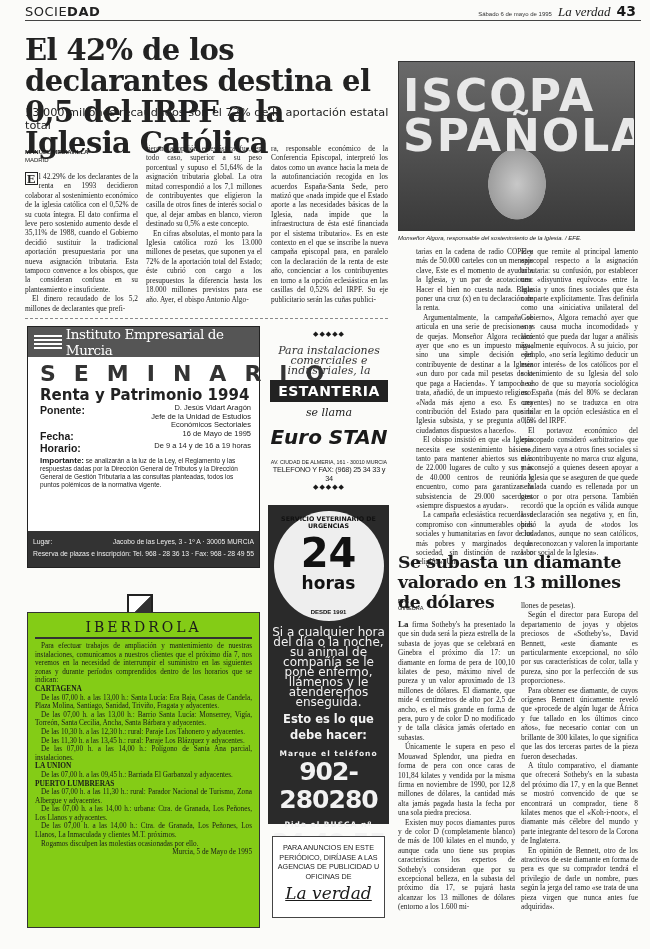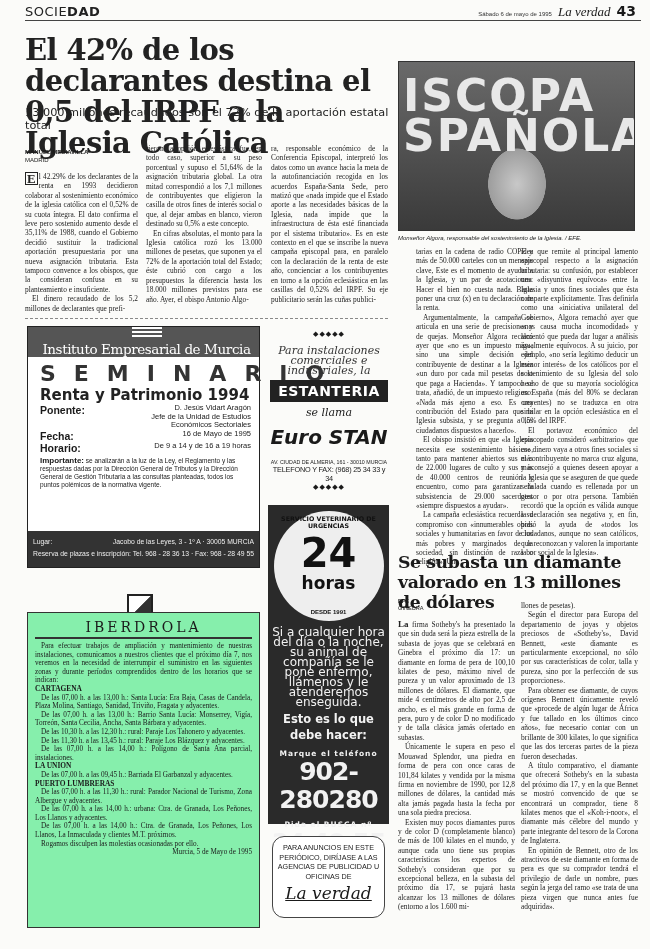--- a/index.html
+++ b/index.html
@@ -25,35 +25,35 @@
   .dropcap { font-size: 13px; font-weight: bold; float: left; line-height: 11px; margin-right: 1px; border: 1px solid #222; padding: 0 1px; }
   
   .photo { left: 398px; top: 61px; width: 237px; height: 170px; background:
       radial-gradient(ellipse 52px 64px at 118px 122px, #c8c8c8 0%, #9d9d9d 55%, transparent 56%),
       linear-gradient(#6a6a6a, #3a3a3a); overflow: hidden; border: 1px solid #333; }
   .photo-text { position: absolute; left: 4px; font-family: "DejaVu Sans", sans-serif; font-weight: bold; color: #e8e8e8; font-size: 44px; letter-spacing: 2px; line-height: 44px; }
   .photo-cap { left: 398px; top: 235px; font-family: "Liberation Sans", sans-serif; font-size: 6px; font-style: italic; }
   .dotted { border-top: 1px dashed #888; }
   
   .ad-seminar { left: 27px; top: 326px; width: 233px; height: 242px; border: 1px solid #222; background: #fff; }
-  .ad-sem-head { height: 30px; background: #555; color: #fff; display: flex; align-items: center; padding-left: 6px; gap: 4px; flex-direction: column; }
+  .ad-sem-head { height: 30px; background: #555; color: #fff; display: flex; align-items: center; padding-left: 6px; gap: 4px; }
   .ad-sem-logo { width: 30px; height: 14px; background: repeating-linear-gradient(0deg,#fff 0 2px,#555 2px 4px); }
   .ad-sem-head-title { font-family: "DejaVu Serif", serif; font-size: 13.5px; letter-spacing: -0.4px; }
   .ad-sem-title { font-family: "DejaVu Sans", sans-serif; font-weight: bold; font-size: 22px; letter-spacing: 18px; margin: 4px 0 0 12px; color: #333; }
   .ad-sem-sub { font-family: "DejaVu Sans", sans-serif; font-weight: bold; font-size: 15px; margin: 0 0 0 12px; color: #222; }
   .ad-sem-row { display: flex; justify-content: space-between; padding: 0 8px 0 12px; font-family: "Liberation Sans", sans-serif; }
   .ad-sem-label { font-weight: bold; font-size: 10.5px; }
   .ad-sem-val { font-size: 7.5px; text-align: right; line-height: 8.5px; }
   .ad-sem-note { font-family: "Liberation Sans", sans-serif; font-size: 6.5px; line-height: 8px; padding: 3px 8px 0 12px; }
   .ad-sem-note b { font-size: 8px; }
   .ad-sem-foot { position: absolute; left: 0; bottom: 0; width: 100%; height: 36px; background: #333; color: #eee; font-family: "Liberation Sans", sans-serif; font-size: 6.8px; padding: 5px 5px; line-height: 12px; }
   .ad-sem-foot div { display: flex; justify-content: space-between; }
   
   .ad-iber-logo { left: 127px; top: 594px; width: 26px; height: 30px; border: 2px solid #222; background: linear-gradient(135deg,#fff 45%,#333 46%); }
-  .ad-iber { left: 27px; top: 612px; width: 233px; height: 316px; border: 1px solid #333; padding: 6px 7px; background: #86efac; }
+  .ad-iber { left: 27px; top: 612px; width: 233px; height: 316px; border: 1px solid #333; padding: 6px 7px; background: #84cc16; }
   .ad-iber-title { text-align: center; font-family: "DejaVu Serif", serif; font-size: 14px; letter-spacing: 3px; border-bottom: 2px solid #333; padding-bottom: 2px; margin-bottom: 3px; }
   .ad-iber-body { font-size: 7.2px; line-height: 8.6px; text-align: justify; }
   .ad-iber-body p { text-indent: 6px; }
   .ad-iber-body h4 { font-size: 7.4px; font-weight: bold; }
   .ad-iber-sign { text-align: right; }
   
   .ad-estan { left: 270px; top: 330px; width: 118px; height: 168px; text-align: center; }
   .ad-est-script { font-family: "DejaVu Serif", serif; font-style: italic; font-size: 11px; line-height: 10px; margin-top: 8px; color: #333; }
   .ad-est-banner { background: #222; color: #fff; font-family: "DejaVu Sans", sans-serif; font-weight: bold; font-size: 14px; padding: 3px 0; margin: 4px 0; letter-spacing: 0.5px; }
   .ad-est-sellama { font-family: "DejaVu Serif", serif; font-style: italic; font-size: 11px; }
@@ -66,21 +66,21 @@
   .ad-vet-circle { width: 110px; height: 110px; margin: 6px auto 0; border-radius: 50%; background: #eee; color: #111; position: relative; }
   .ad-vet-ring { position: absolute; top: 4px; left: 0; width: 100%; font-family: "DejaVu Sans", sans-serif; font-weight: bold; font-size: 6.3px; }
   .ad-vet-24 { position: absolute; left: 0; top: 22px; width: 100%; font-family: "DejaVu Sans", sans-serif; font-weight: bold; font-size: 40px; line-height: 40px; }
   .ad-vet-horas { position: absolute; left: 0; top: 62px; width: 100%; font-family: "DejaVu Sans", sans-serif; font-weight: bold; font-size: 17px; }
   .ad-vet-since { position: absolute; left: 0; bottom: 6px; width: 100%; font-family: "Liberation Sans", sans-serif; font-weight: bold; font-size: 6px; }
   .ad-vet-text { font-family: "DejaVu Sans", sans-serif; font-size: 12px; line-height: 10px; margin-top: 6px; }
   .ad-vet-cta { font-family: "DejaVu Sans", sans-serif; font-weight: bold; font-size: 11.5px; line-height: 16px; margin-top: 4px; }
   .ad-vet-small { font-family: "DejaVu Sans", sans-serif; font-weight: bold; font-size: 7.5px; letter-spacing: 1px; margin-top: 6px; }
   .ad-vet-num { font-family: "DejaVu Sans", sans-serif; font-weight: bold; font-size: 25px; line-height: 28px; letter-spacing: -1px; }
   
-  .ad-lv { left: 272px; top: 836px; width: 113px; height: 82px; border: 1px solid #444; border-radius: 12px; text-align: center; padding-top: 6px; background: #fff; }
+  .ad-lv { left: 272px; top: 836px; width: 113px; height: 82px; border: 1px solid #444; border-radius: 0; text-align: center; padding-top: 6px; background: #fff; }
   .ad-lv-text { font-family: "Liberation Sans", sans-serif; font-size: 7.2px; line-height: 9.5px; }
   .ad-lv-brand { font-family: "DejaVu Serif", serif; font-style: italic; font-size: 17px; text-decoration: underline; margin-top: 2px; }
   
   .headline2 { left: 398px; top: 552px; width: 250px; font-family: "DejaVu Serif", serif; font-size: 17.3px; line-height: 20px; letter-spacing: -0.4px; }
   .byline2 { left: 398px; top: 598px; font-family: "Liberation Sans", sans-serif; font-size: 5.7px; line-height: 7px; font-weight: bold; }
   .byline2 span { display: block; font-weight: normal; }
   .bold-start { font-weight: bold; font-size: 9px; }
 </style>
 </head>
 <body>

